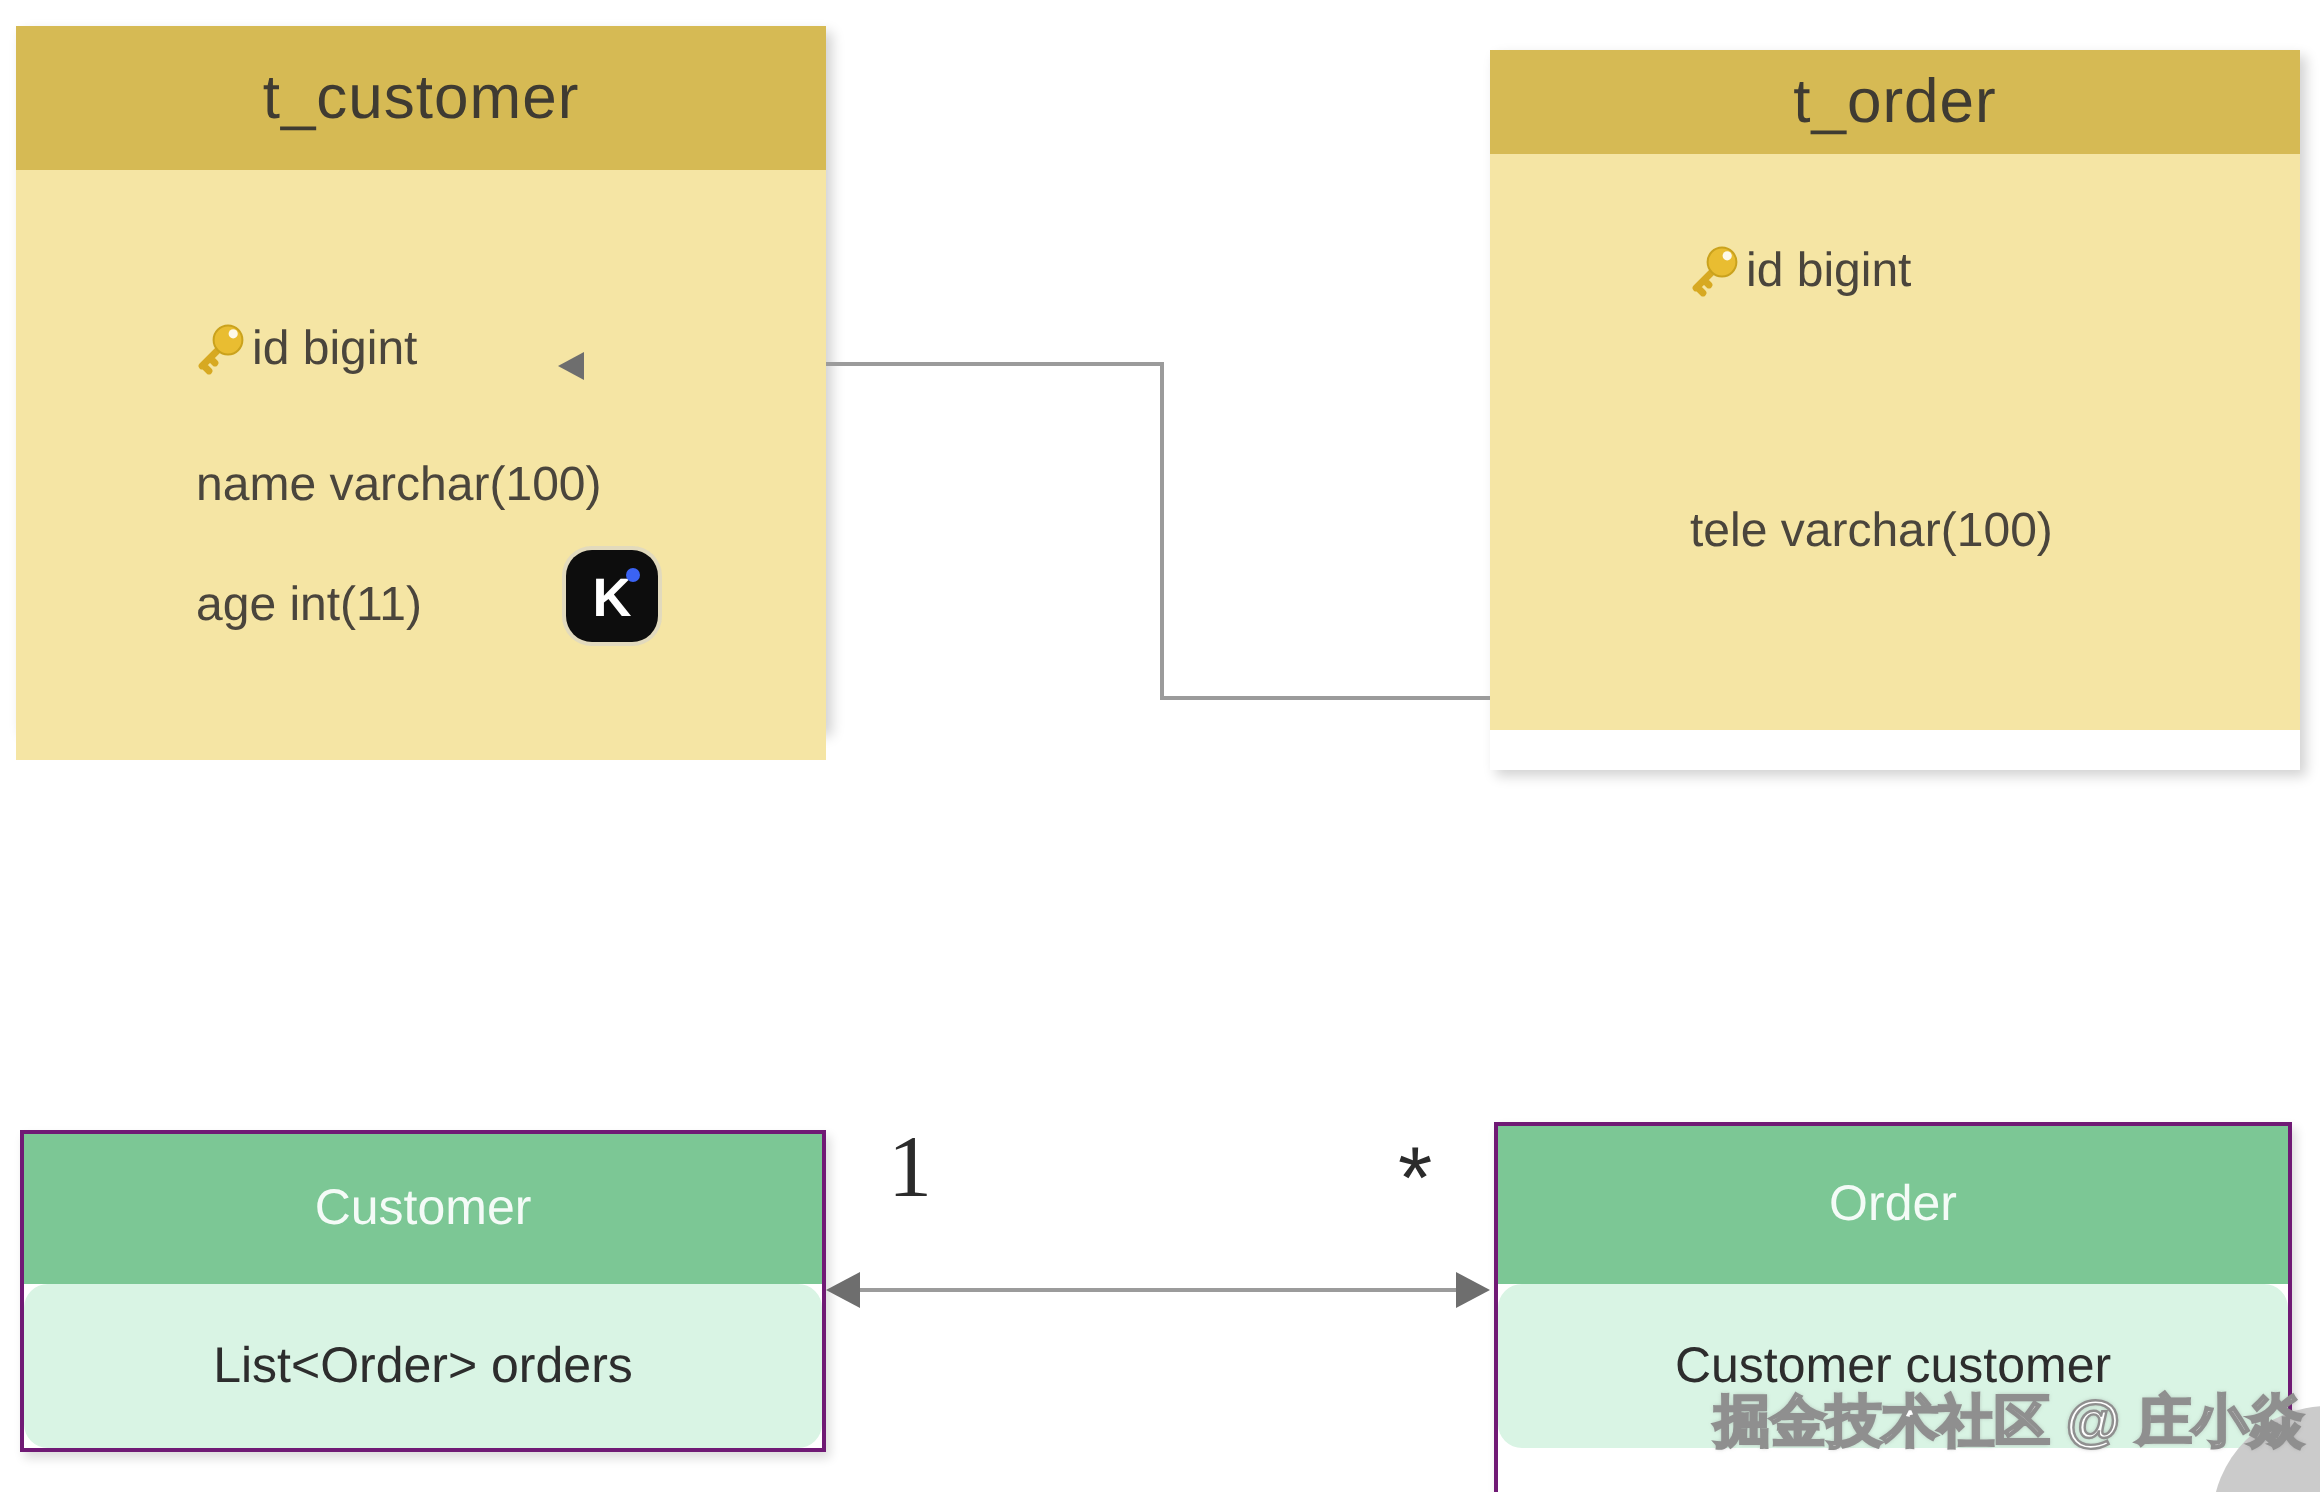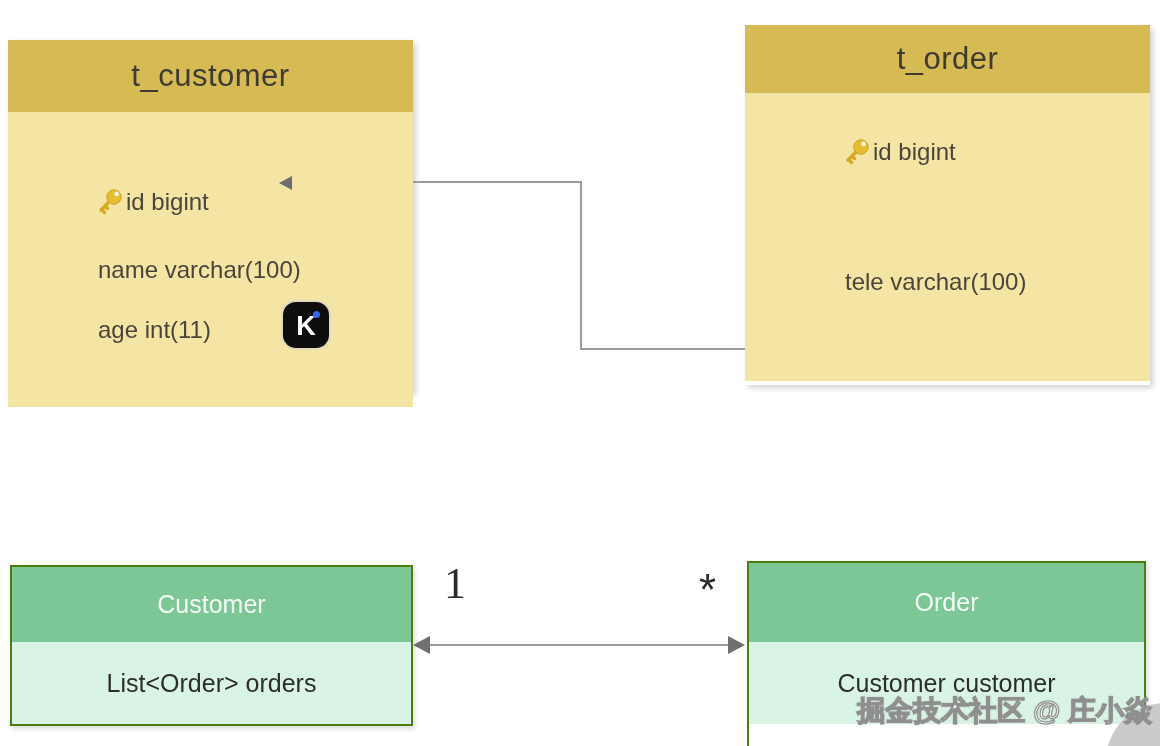--- a/index.html
+++ b/index.html
@@ -25,51 +25,51 @@
   
   .k-badge{
     position:absolute;width:46px;height:46px;background:#0d0d0d;border-radius:13px;
     box-shadow:0 0 0 2px rgba(210,210,210,.55);
     display:flex;align-items:center;justify-content:center;
   }
   .k-badge .k-letter{color:#ffffff;font-size:27px;font-weight:bold;line-height:1;margin-top:2px;}
   .k-badge .k-dot{position:absolute;top:9px;right:9px;width:7px;height:7px;border-radius:50%;background:#3b63f3;}
   
   .class-box{
-    position:absolute;box-sizing:border-box;border:2px solid #4d7c0f;
+    position:absolute;box-sizing:border-box;border:2px solid #701a75;
     box-shadow:2px 3px 5px rgba(0,0,0,.14);
   }
   .class-box .cls-header{
     background:#7cc795;display:flex;align-items:center;justify-content:center;
     color:#f4fbf7;font-size:25px;
   }
   .class-box .cls-body{
     background:#d9f4e4;display:flex;align-items:center;justify-content:center;
-    color:#2d2d2d;font-size:25px;
+    color:#2d2d2d;font-size:25px;border-radius:12px;
   }
   
   #connector-svg{position:absolute;left:0;top:0;z-index:5;pointer-events:none;}
   .card-label{position:absolute;color:#2b2b2b;z-index:6;}
   .card-one{font-family:"Liberation Serif",serif;font-size:44px;line-height:1;}
   .card-many{font-size:44px;line-height:.9;}
   .watermark{
     position:absolute;z-index:7;font-size:28px;font-weight:bold;white-space:nowrap;
     color:#ffffff;-webkit-text-stroke:1.2px #8f8f8f;
     text-shadow:0 0 2px rgba(120,120,120,.6);
   }
   .corner-circle{
     position:absolute;width:116px;height:116px;border-radius:50%;background:#cbcbcb;z-index:4;
   }
 </style>
 </head>
 <body>
 
 <div id="canvas">
 
-  <div class="db-table" style="left:8px;top:40px;width:405px;height:352px;">
+  <div class="db-table" style="left:8px;top:13px;width:405px;height:352px;">
     <div class="tbl-header" style="height:72px;">
       <span>t_customer</span>
     </div>
     <div class="tbl-body" style="height:295px;">
       <div class="field-row" style="left:88px;top:76px;">
         <span class="key-ico">
           <svg viewBox="0 0 27 27" width="27" height="27">
             <path d="M14 13 L5 22 M5.5 21.5 L8.5 24.5 M9 18 L11.5 20.5" stroke="#d7a922" stroke-width="3.4" stroke-linecap="round" fill="none"></path>
             <circle cx="18" cy="9" r="7.2" fill="#e9bd31"></circle>
             <circle cx="18" cy="9" r="7.2" fill="none" stroke="#caa21d" stroke-width="1"></circle>
@@ -85,21 +85,21 @@
         <span class="field-text">age int(11)</span>
       </div>
       <div class="k-badge" style="left:275px;top:190px;">
         <span class="k-letter">K</span>
         <span class="k-dot"></span>
       </div>
     </div>
   </div>
 
   <div class="db-table" style="left:745px;top:25px;width:405px;height:360px;">
-    <div class="tbl-header" style="height:68px;">
+    <div class="tbl-header" style="height:52px;">
       <span>t_order</span>
     </div>
     <div class="tbl-body" style="height:288px;">
       <div class="field-row" style="left:98px;top:45px;">
         <span class="key-ico">
           <svg viewBox="0 0 27 27" width="27" height="27">
             <path d="M14 13 L5 22 M5.5 21.5 L8.5 24.5 M9 18 L11.5 20.5" stroke="#d7a922" stroke-width="3.4" stroke-linecap="round" fill="none"></path>
             <circle cx="18" cy="9" r="7.2" fill="#e9bd31"></circle>
             <circle cx="18" cy="9" r="7.2" fill="none" stroke="#caa21d" stroke-width="1"></circle>
             <circle cx="20.6" cy="5.9" r="2.3" fill="#ffffff" opacity="0.9"></circle>

